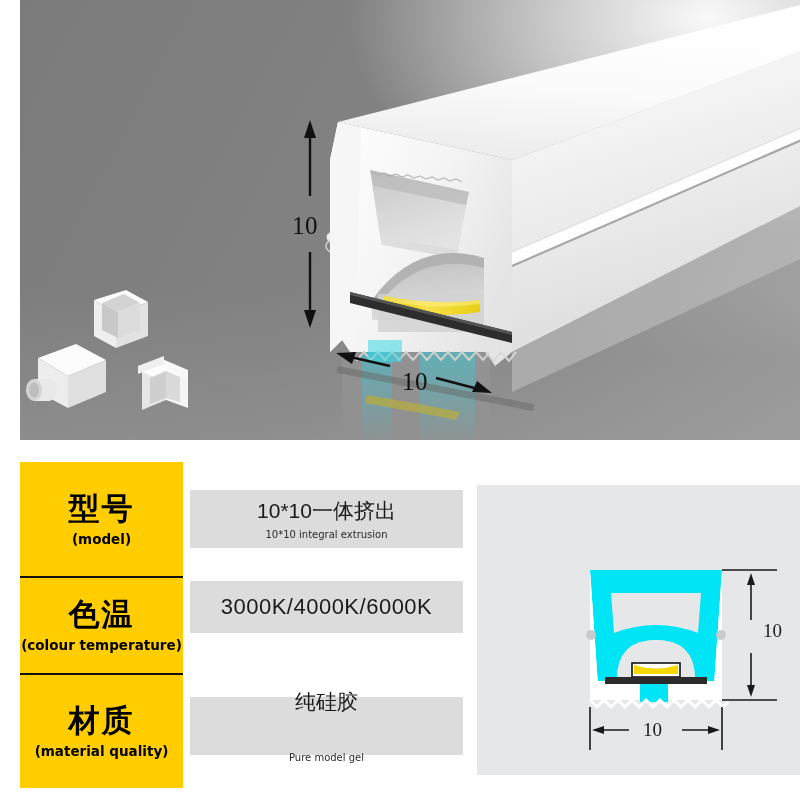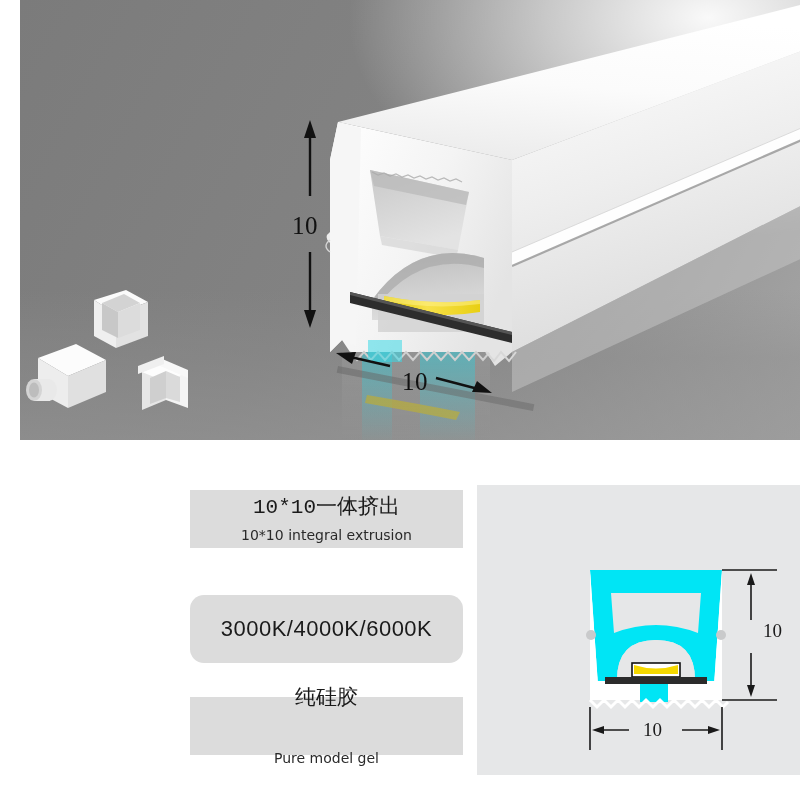--- a/index.html
+++ b/index.html
@@ -98,29 +98,29 @@
     display: flex;
     flex-direction: column;
     align-items: center;
     justify-content: center;
     text-align: center;
   }
   .value-bar .v-cn {
     font-size: 21px;
     color: #1a1a1a;
     line-height: 1.2;
-    font-family: Liberation Mono, monospace;
+    font-family: Liberation Sans, sans-serif;
   }
   .value-bar .v-cn.big {
     font-size: 22px;
     letter-spacing: 0.5px;
     font-family: "Liberation Sans", sans-serif;
   }
   .value-bar .v-en {
-    font-size: 14px;
+    font-size: 10px;
     color: #2a2a2a;
     margin-top: 6px;
     font-family: "DejaVu Sans", sans-serif;
   }
 
   
   #xsec-panel {
     position: absolute;
     left: 457px; top: 485px;
     width: 338px; height: 290px;
@@ -280,27 +280,45 @@
         <polygon points="472,393 452,392 457,381" fill="#111"></polygon>
       </g>
     </svg>
 
     <div class="dim-label-photo" id="dimVLabel">10</div>
     <div class="dim-label-photo" id="dimHLabel">10</div>
   </div>
 
   <div id="spec">
 
+    <div id="label-col">
+      <div class="label-cell" style="top:0; height:114px;">
+        <div class="cn">型号</div>
+        <div class="en">(model)</div>
+      </div>
+      <div class="label-divider" style="top:114px;"></div>
+
+      <div class="label-cell" style="top:115px; height:96px;">
+        <div class="cn">色温</div>
+        <div class="en">(colour temperature)</div>
+      </div>
+      <div class="label-divider" style="top:211px;"></div>
+
+      <div class="label-cell" style="top:212px; height:114px;">
+        <div class="cn">材质</div>
+        <div class="en">(material quality)</div>
+      </div>
+    </div>
 
     <div class="value-bar" style="left:170px; top:50px; width:273px; height:58px;">
       <div class="v-cn">10*10一体挤出</div>
       <div class="v-en">10*10 integral extrusion</div>
     </div>
 
-    <div class="value-bar" style="left:170px; top:155px; width:273px; height:68px;border-radius:14px;">
+    <div class="value-bar" style="left:170px; top:141px; width:273px; height:52px;">
       <div class="v-cn big">3000K/4000K/6000K</div>
     </div>
 
     <div class="value-bar" style="left:170px; top:257px; width:273px; height:58px;gap:32px;">
       <div class="v-cn">纯硅胶</div>
       <div class="v-en">Pure model gel</div>
     </div>
   </div>
 
   <div id="xsec-panel">

